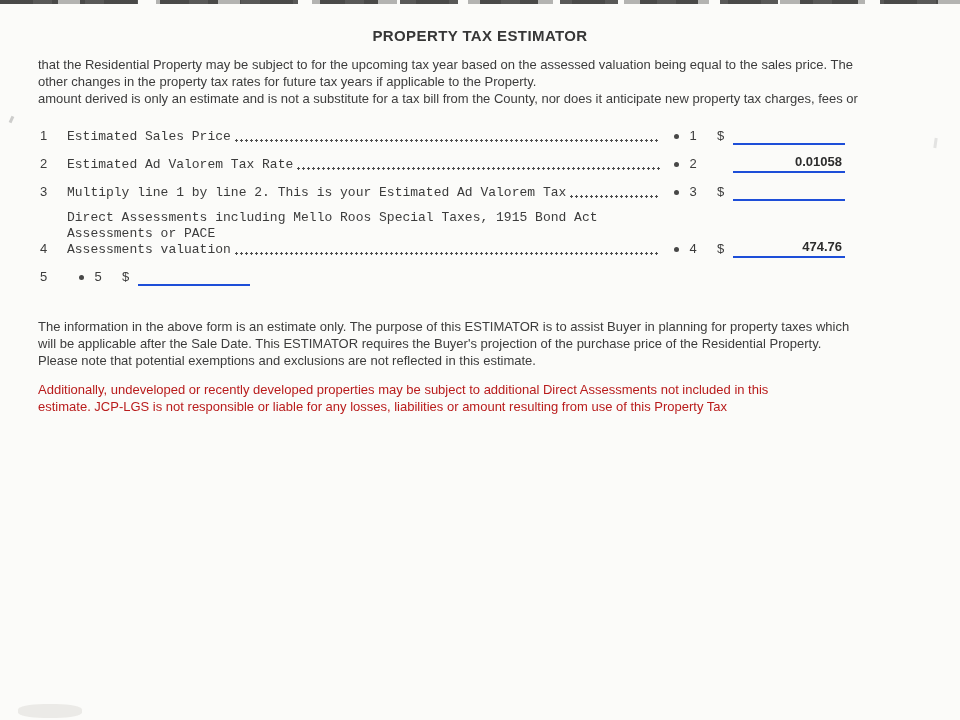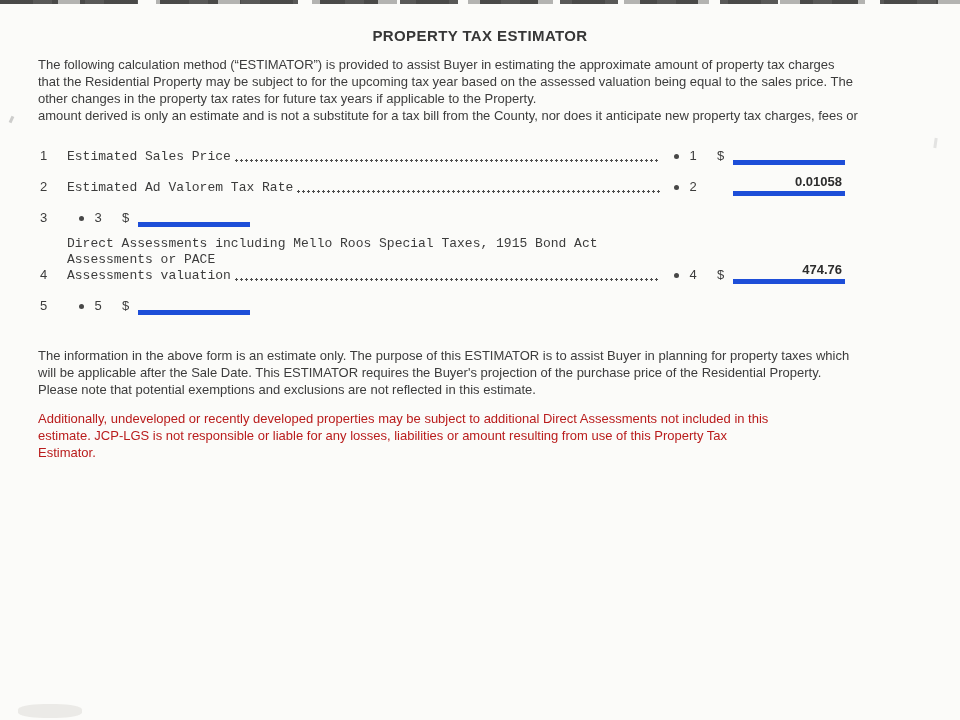--- a/index.html
+++ b/index.html
@@ -42,38 +42,37 @@
   .leader{
     flex:1;height:3px;margin:0 2px 3px 3px;align-self:flex-end;
     background-image:radial-gradient(circle, #4c4c4c 1.05px, rgba(0,0,0,0) 1.35px);
     background-size:5px 3px;background-repeat:repeat-x;background-position:0 50%;
   }
   .fbullet{width:5px;height:5px;border-radius:50%;background:#474747;margin:0 0 6px 12px;flex:none;}
   .fref{width:20px;margin-left:4px;text-align:center;padding-bottom:2px;color:#3c3c3c;flex:none;}
   .fcur{width:30px;padding:0 0 2px 14px;box-sizing:border-box;color:#3c3c3c;flex:none;}
   .fval{
     width:112px;flex:none;box-sizing:border-box;
-    border-bottom:5px solid #1d4ed8;
+    border-bottom:2px solid #1d4ed8;
     text-align:right;padding:0 3px 2px 0;
   }
   .vtext{display:block;min-height:15px;line-height:15px;font-weight:bold;color:#2d2d2d;}
 </style>
 </head>
 <body>
 
 <div class="page">
   <div class="scan-edge"></div>
   <div class="speck s1"></div>
   <div class="speck s2"></div>
   <div class="speck s3"></div>
 
   <div class="title">PROPERTY TAX ESTIMATOR</div>
 
   <div class="para intro">
-      <div class="pline">The following calculation method (“ESTIMATOR”) is provided to assist Buyer in estimating the approximate amount of property tax charges</div>
       <div class="pline">that the Residential Property may be subject to for the upcoming tax year based on the assessed valuation being equal to the sales price. The</div>
       <div class="pline">other changes in the property tax rates for future tax years if applicable to the Property.</div>
       <div class="pline">amount derived is only an estimate and is not a substitute for a tax bill from the County, nor does it anticipate new property tax charges, fees or</div>
     </div>
 
   <div class="form-rows">
       <div class="frow">
         <div class="fnum">1</div>
         <div class="ftext">
           <div class="tline last">
@@ -98,20 +97,26 @@
         </div>
         <div class="fbullet"></div>
         <div class="fref">2</div>
         <div class="fcur"></div>
         <div class="fval">
           <div class="vtext">0.01058</div>
         </div>
       </div>
       <div class="frow">
         <div class="fnum">3</div>
+        <div class="ftext">
+          <div class="tline last">
+            <div class="ttext">Multiply line 1 by line 2. This is your Estimated Ad Valorem Tax</div>
+            <div class="leader"></div>
+          </div>
+        </div>
         <div class="fbullet"></div>
         <div class="fref">3</div>
         <div class="fcur">$</div>
         <div class="fval">
           <div class="vtext"></div>
         </div>
       </div>
       <div class="frow">
         <div class="fnum">4</div>
         <div class="ftext">
@@ -141,15 +146,14 @@
 
   <div class="para notes">
       <div class="pline">The information in the above form is an estimate only. The purpose of this ESTIMATOR is to assist Buyer in planning for property taxes which</div>
       <div class="pline">will be applicable after the Sale Date. This ESTIMATOR requires the Buyer's projection of the purchase price of the Residential Property.</div>
       <div class="pline">Please note that potential exemptions and exclusions are not reflected in this estimate.</div>
     </div>
 
   <div class="para disclaimer">
       <div class="pline">Additionally, undeveloped or recently developed properties may be subject to additional Direct Assessments not included in this</div>
       <div class="pline">estimate. JCP-LGS is not responsible or liable for any losses, liabilities or amount resulting from use of this Property Tax</div>
-      <div class="pline">Estimator.</div>
     </div>
 </div>
 
 </body></html>

